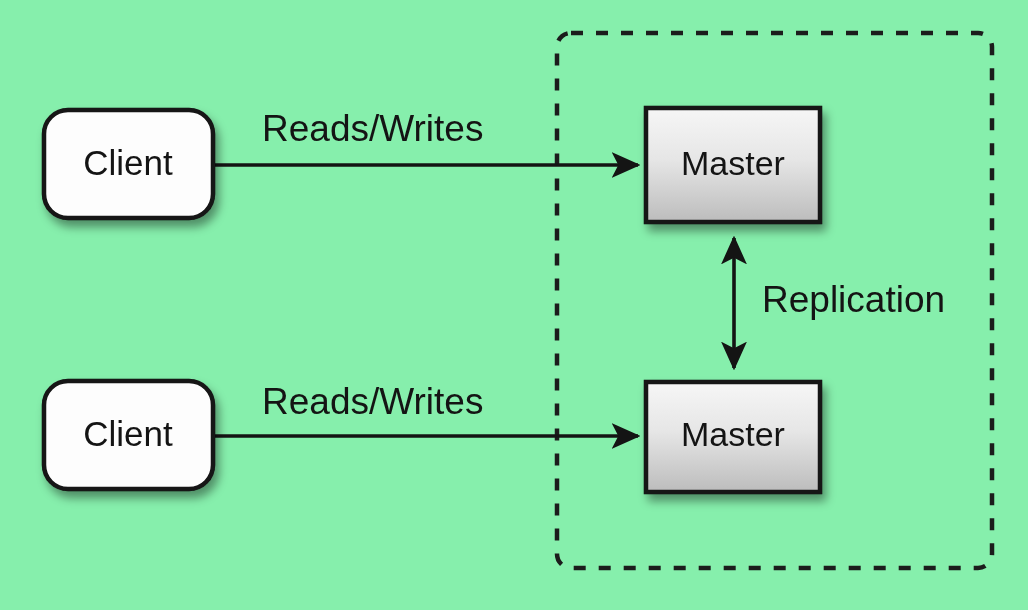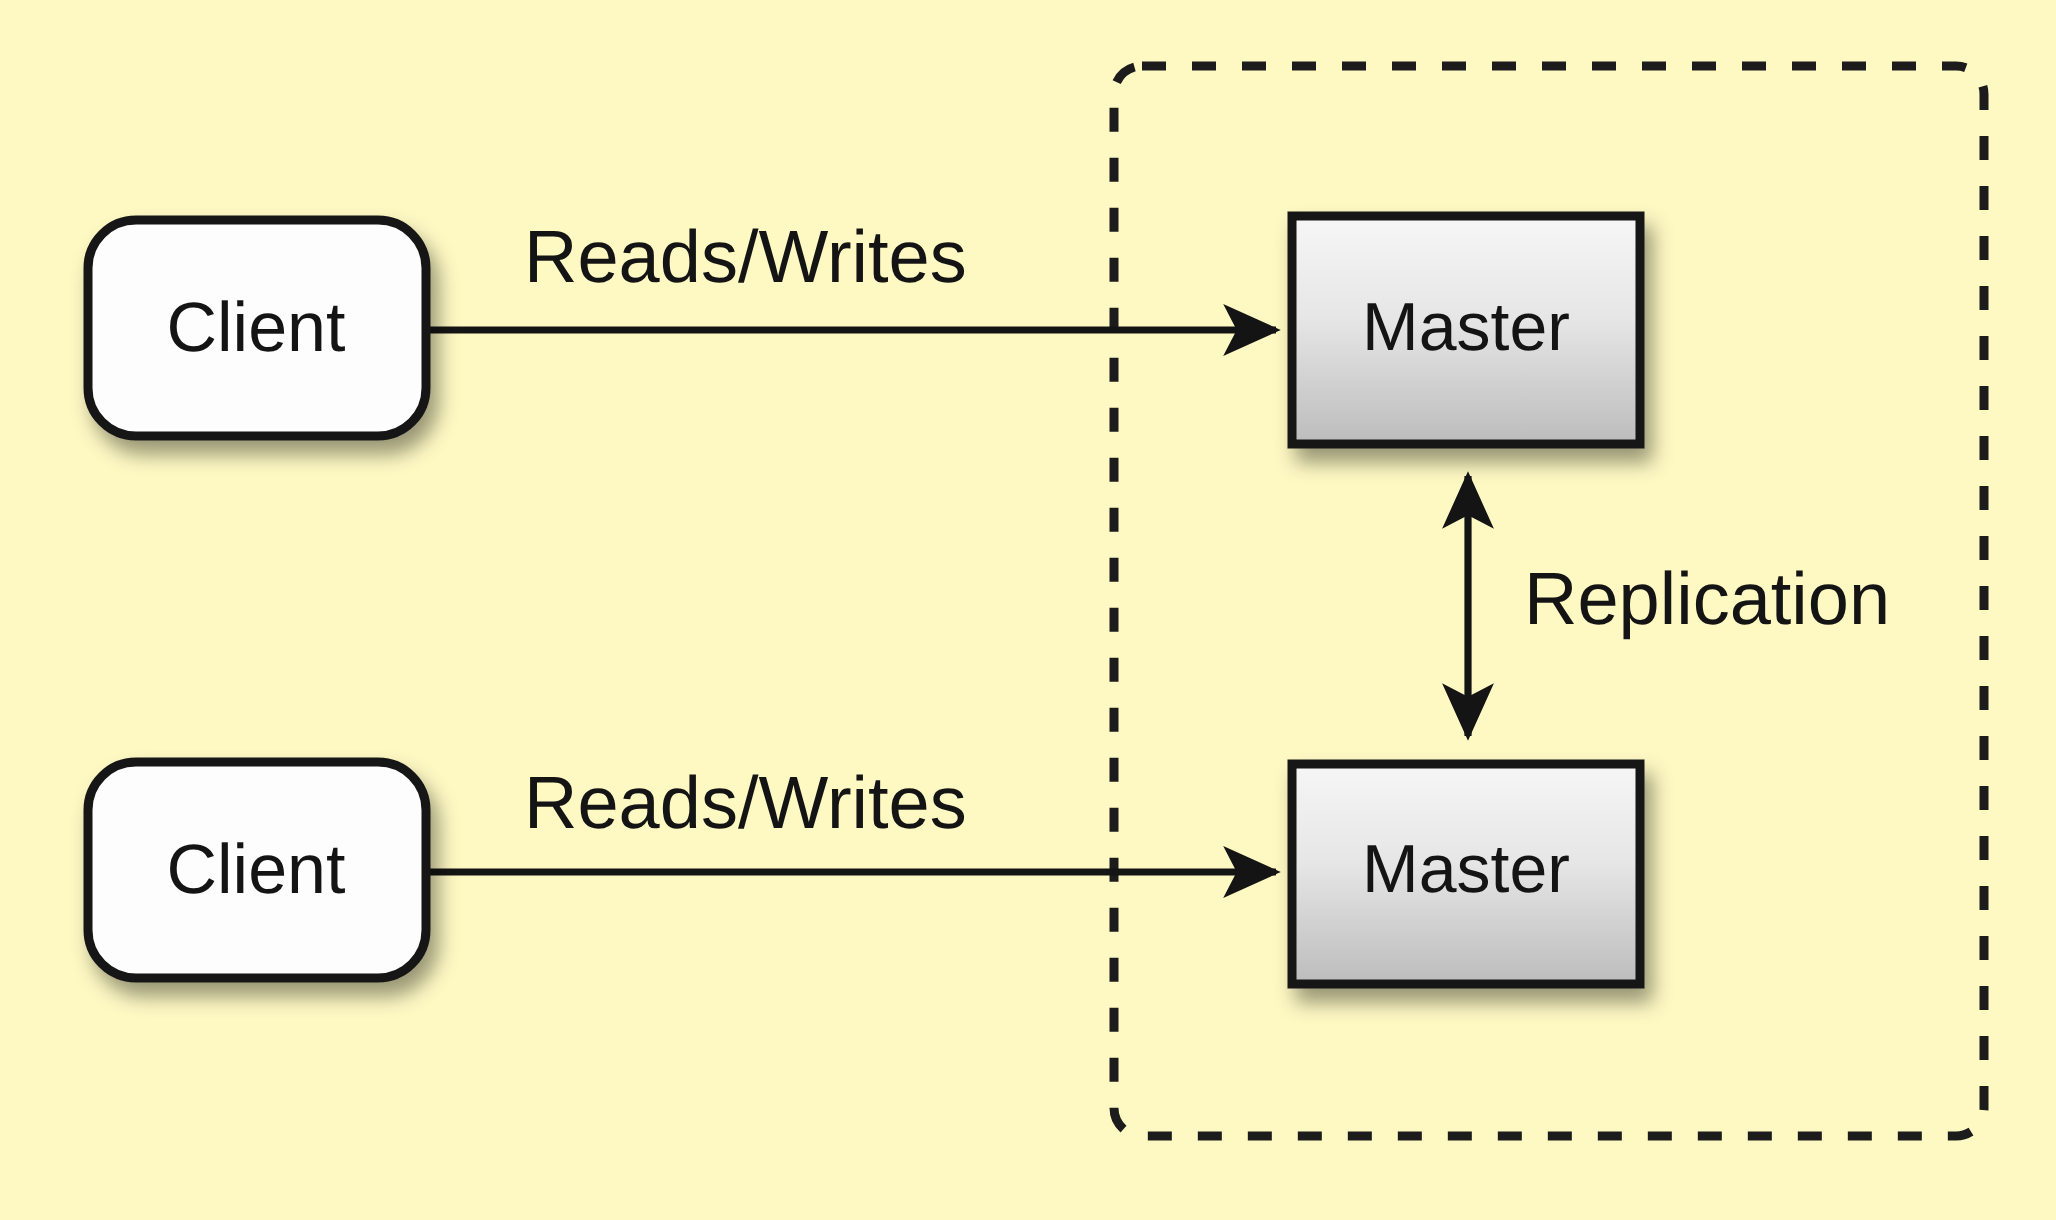--- a/index.html
+++ b/index.html
@@ -7,21 +7,21 @@
     padding: 0;
     background: #ffffff;
   }
   body {
     font-family: "Liberation Sans", sans-serif;
   }
   #canvas {
     position: relative;
     width: 1028px;
     height: 610px;
-    background: #fef9c3;
+    background: #86efac;
     overflow: hidden;
   }
   #diagram-svg {
     position: absolute;
     left: 0;
     top: 0;
     width: 1028px;
     height: 610px;
   }
   .node-label {

